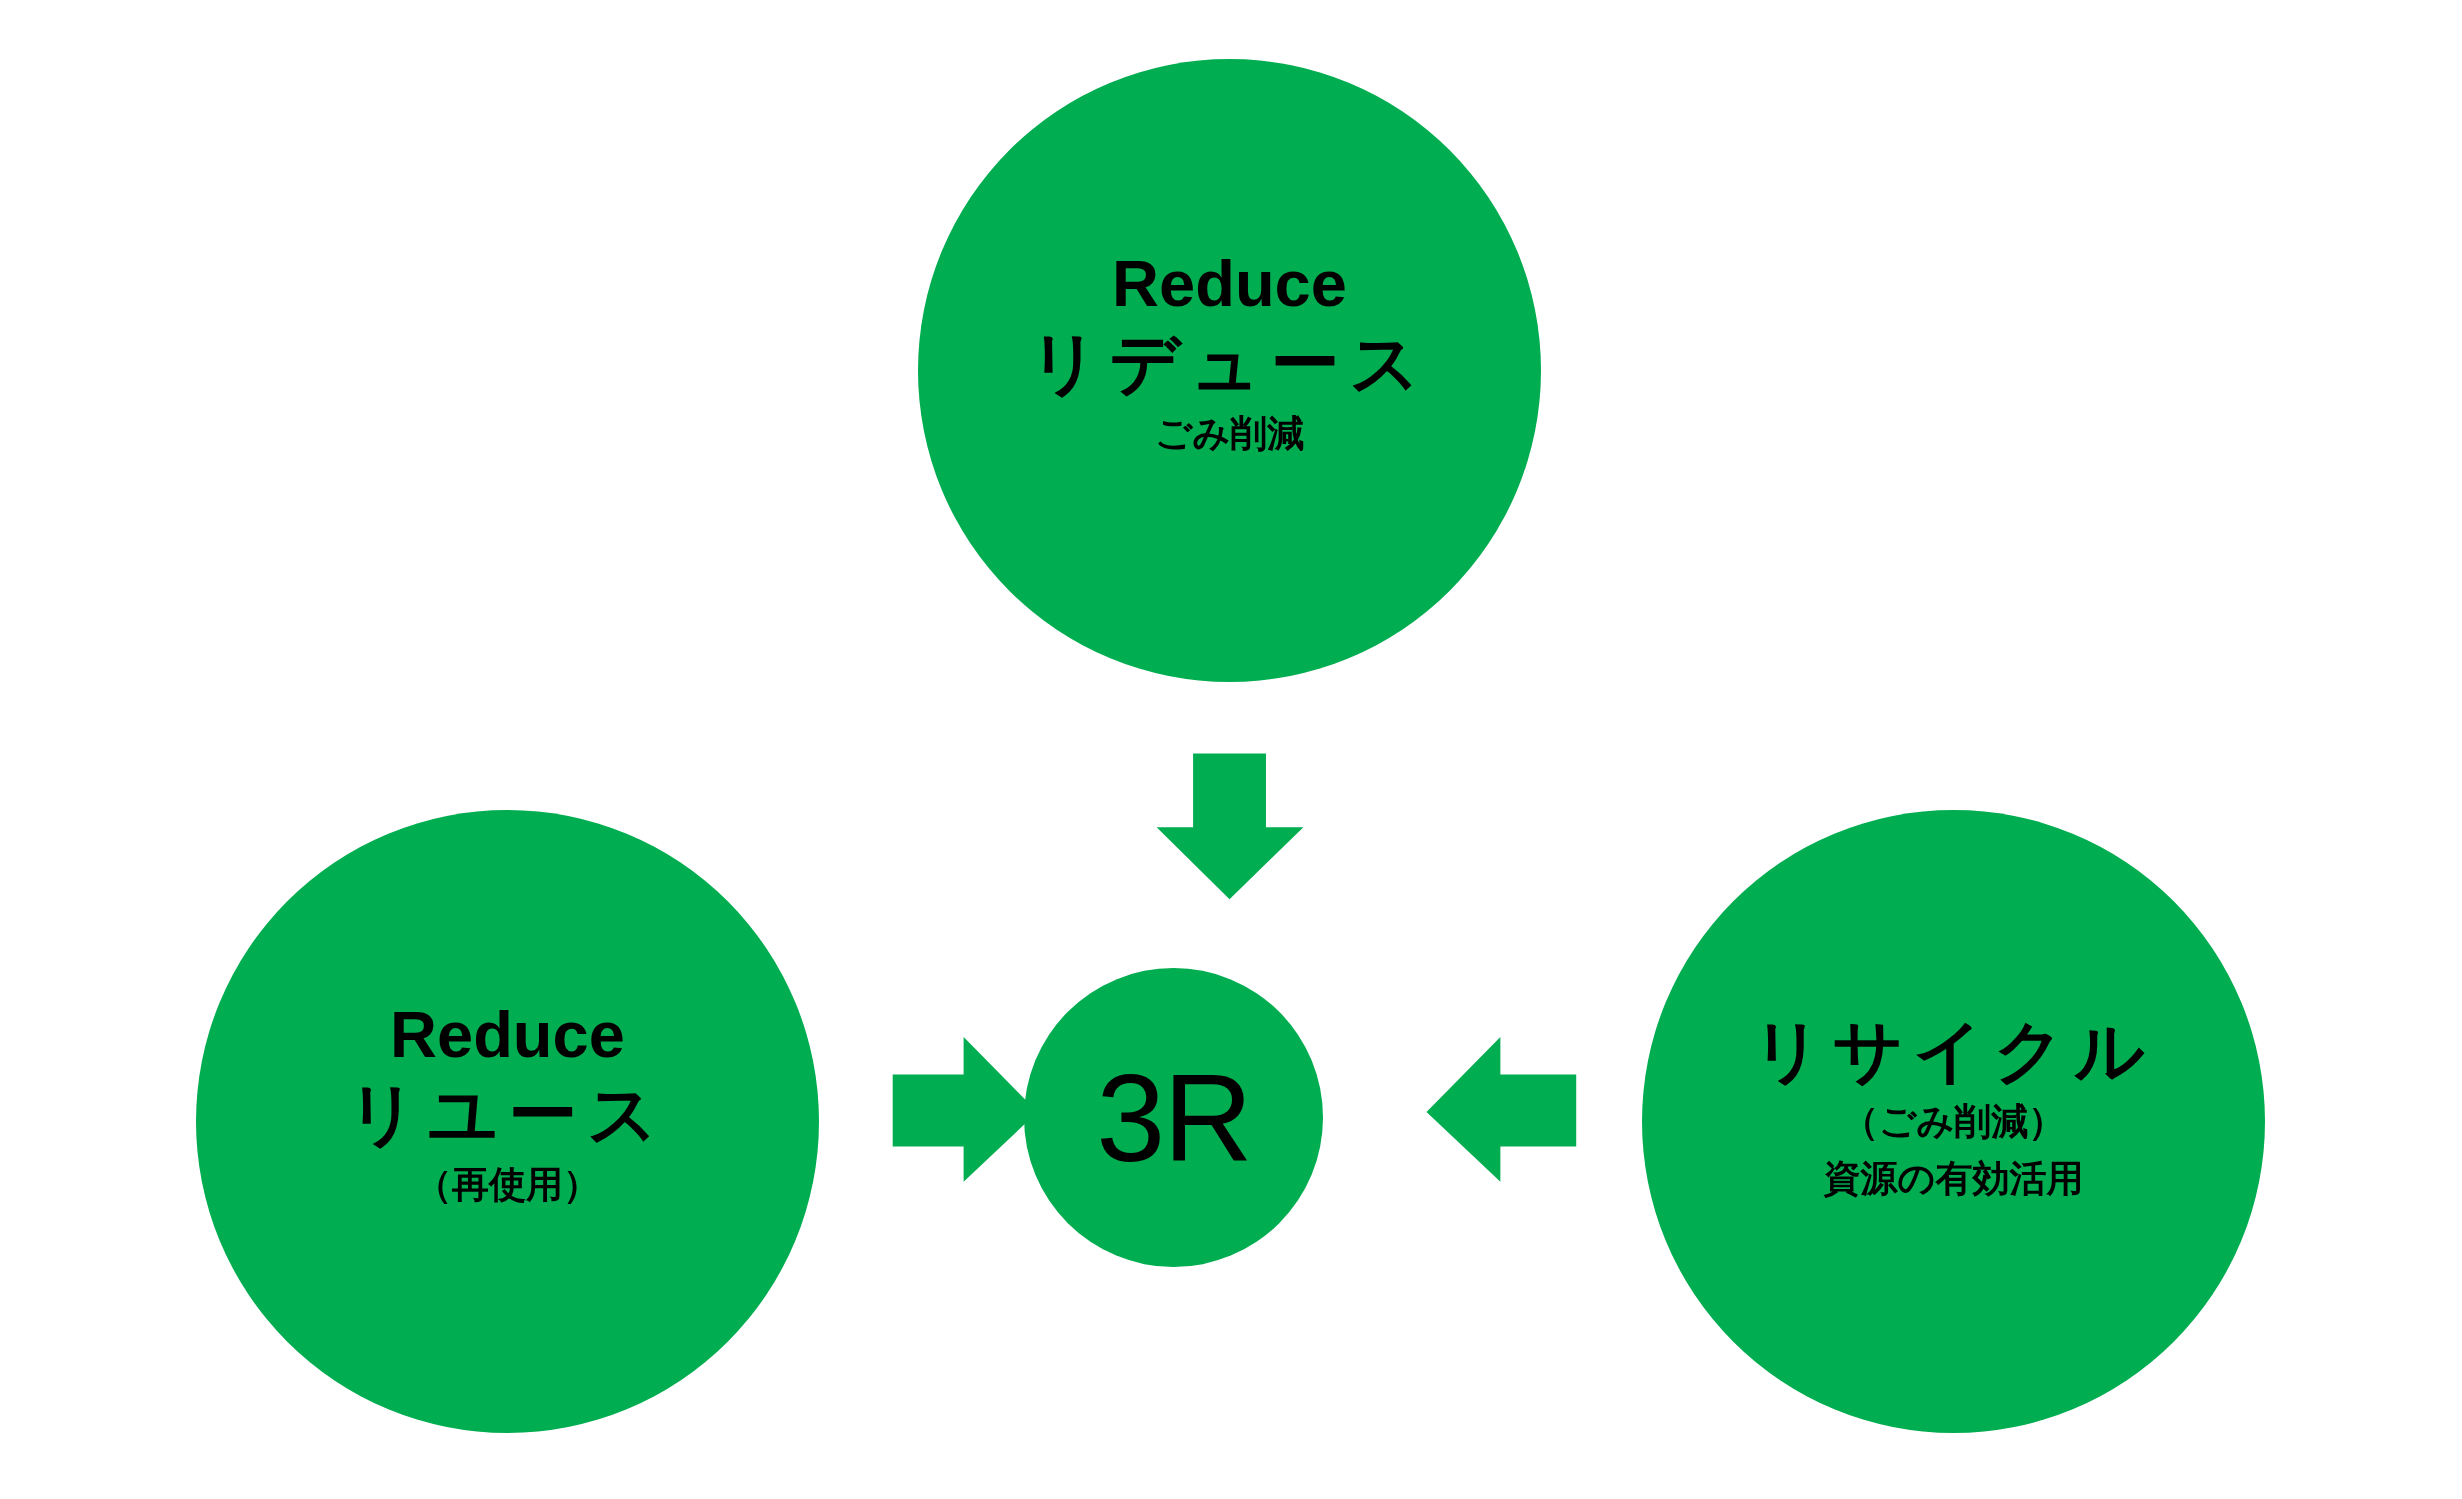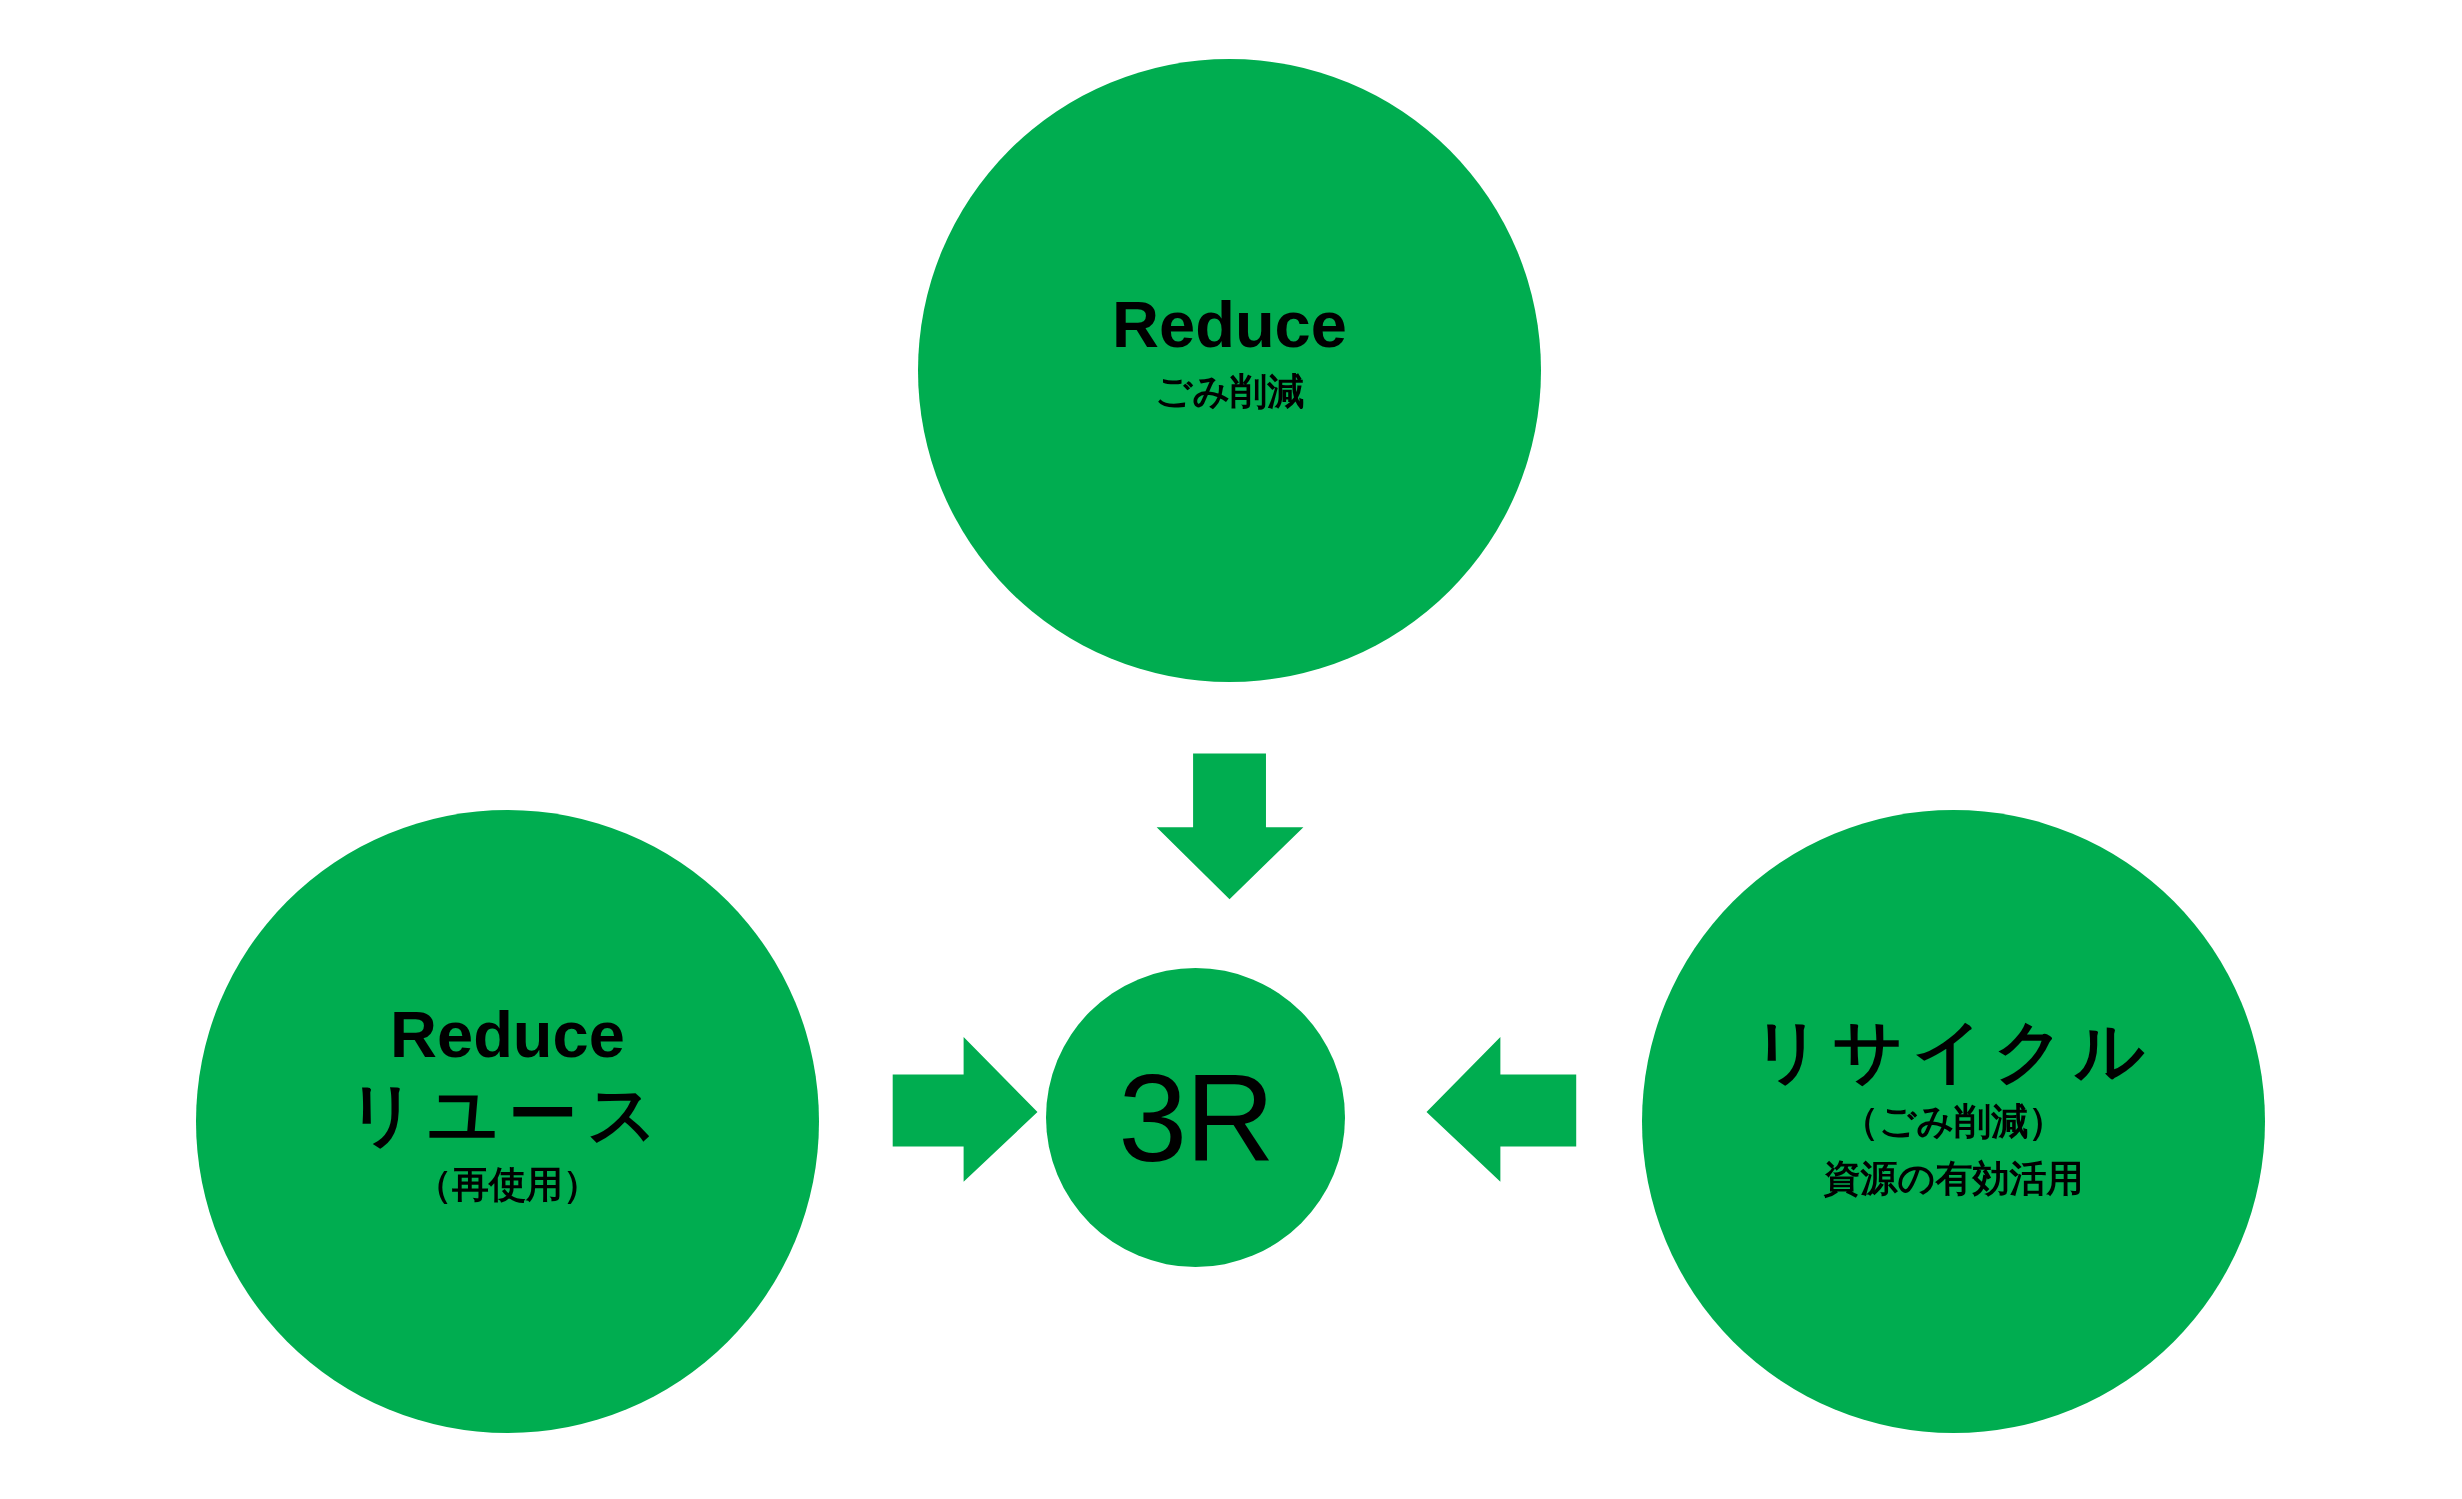--- a/index.html
+++ b/index.html
@@ -12,30 +12,31 @@
   .title-en { font-family: "Liberation Sans", "DejaVu Sans", sans-serif; font-weight: bold; font-size: 65px; line-height: 77px; }
   .title-ja { font-weight: bold; font-size: 69px; line-height: 83px; letter-spacing: 9.9px; }
   .sub1 { font-weight: bold; font-size: 37px; line-height: 57px; }
   .sub2 { font-weight: bold; font-size: 37px; line-height: 57px; }
   #c-reduce { left: 918px; top: 59px; }
   #c-reduce .inner { margin-top: -35px; }
   #c-reuse { left: 196px; top: 810px; }
   #c-reuse .inner { margin-top: -35px; }
   #c-recycle { left: 1642px; top: 810px; }
   #c-recycle .inner { margin-top: -25.6px; }
-  #c-center { left: 1046px; top: 968px; width: 299px; height: 299px; }
+  #c-center { left: 1024px; top: 968px; width: 299px; height: 299px; }
   .center-label { font-family: "Liberation Sans", "DejaVu Sans", sans-serif; font-size: 124px; font-weight: normal; letter-spacing: -2px; }
   svg.arrows { position: absolute; left: 0; top: 0; width: 2463px; height: 1499px; pointer-events: none; }
 </style>
 </head>
 <body>
 
 <div class="circle big" id="c-reduce">
   <div class="inner">
     <div class="title-en">Reduce</div>
+    <div class="title-ja">リデュース</div>
     <div class="sub2">ごみ削減</div>
   </div>
 </div>
 
 <div class="circle big" id="c-reuse">
   <div class="inner">
     <div class="title-en">Reduce</div>
     <div class="title-ja">リユース</div>
     <div class="sub1">（再使用）</div>
   </div>

